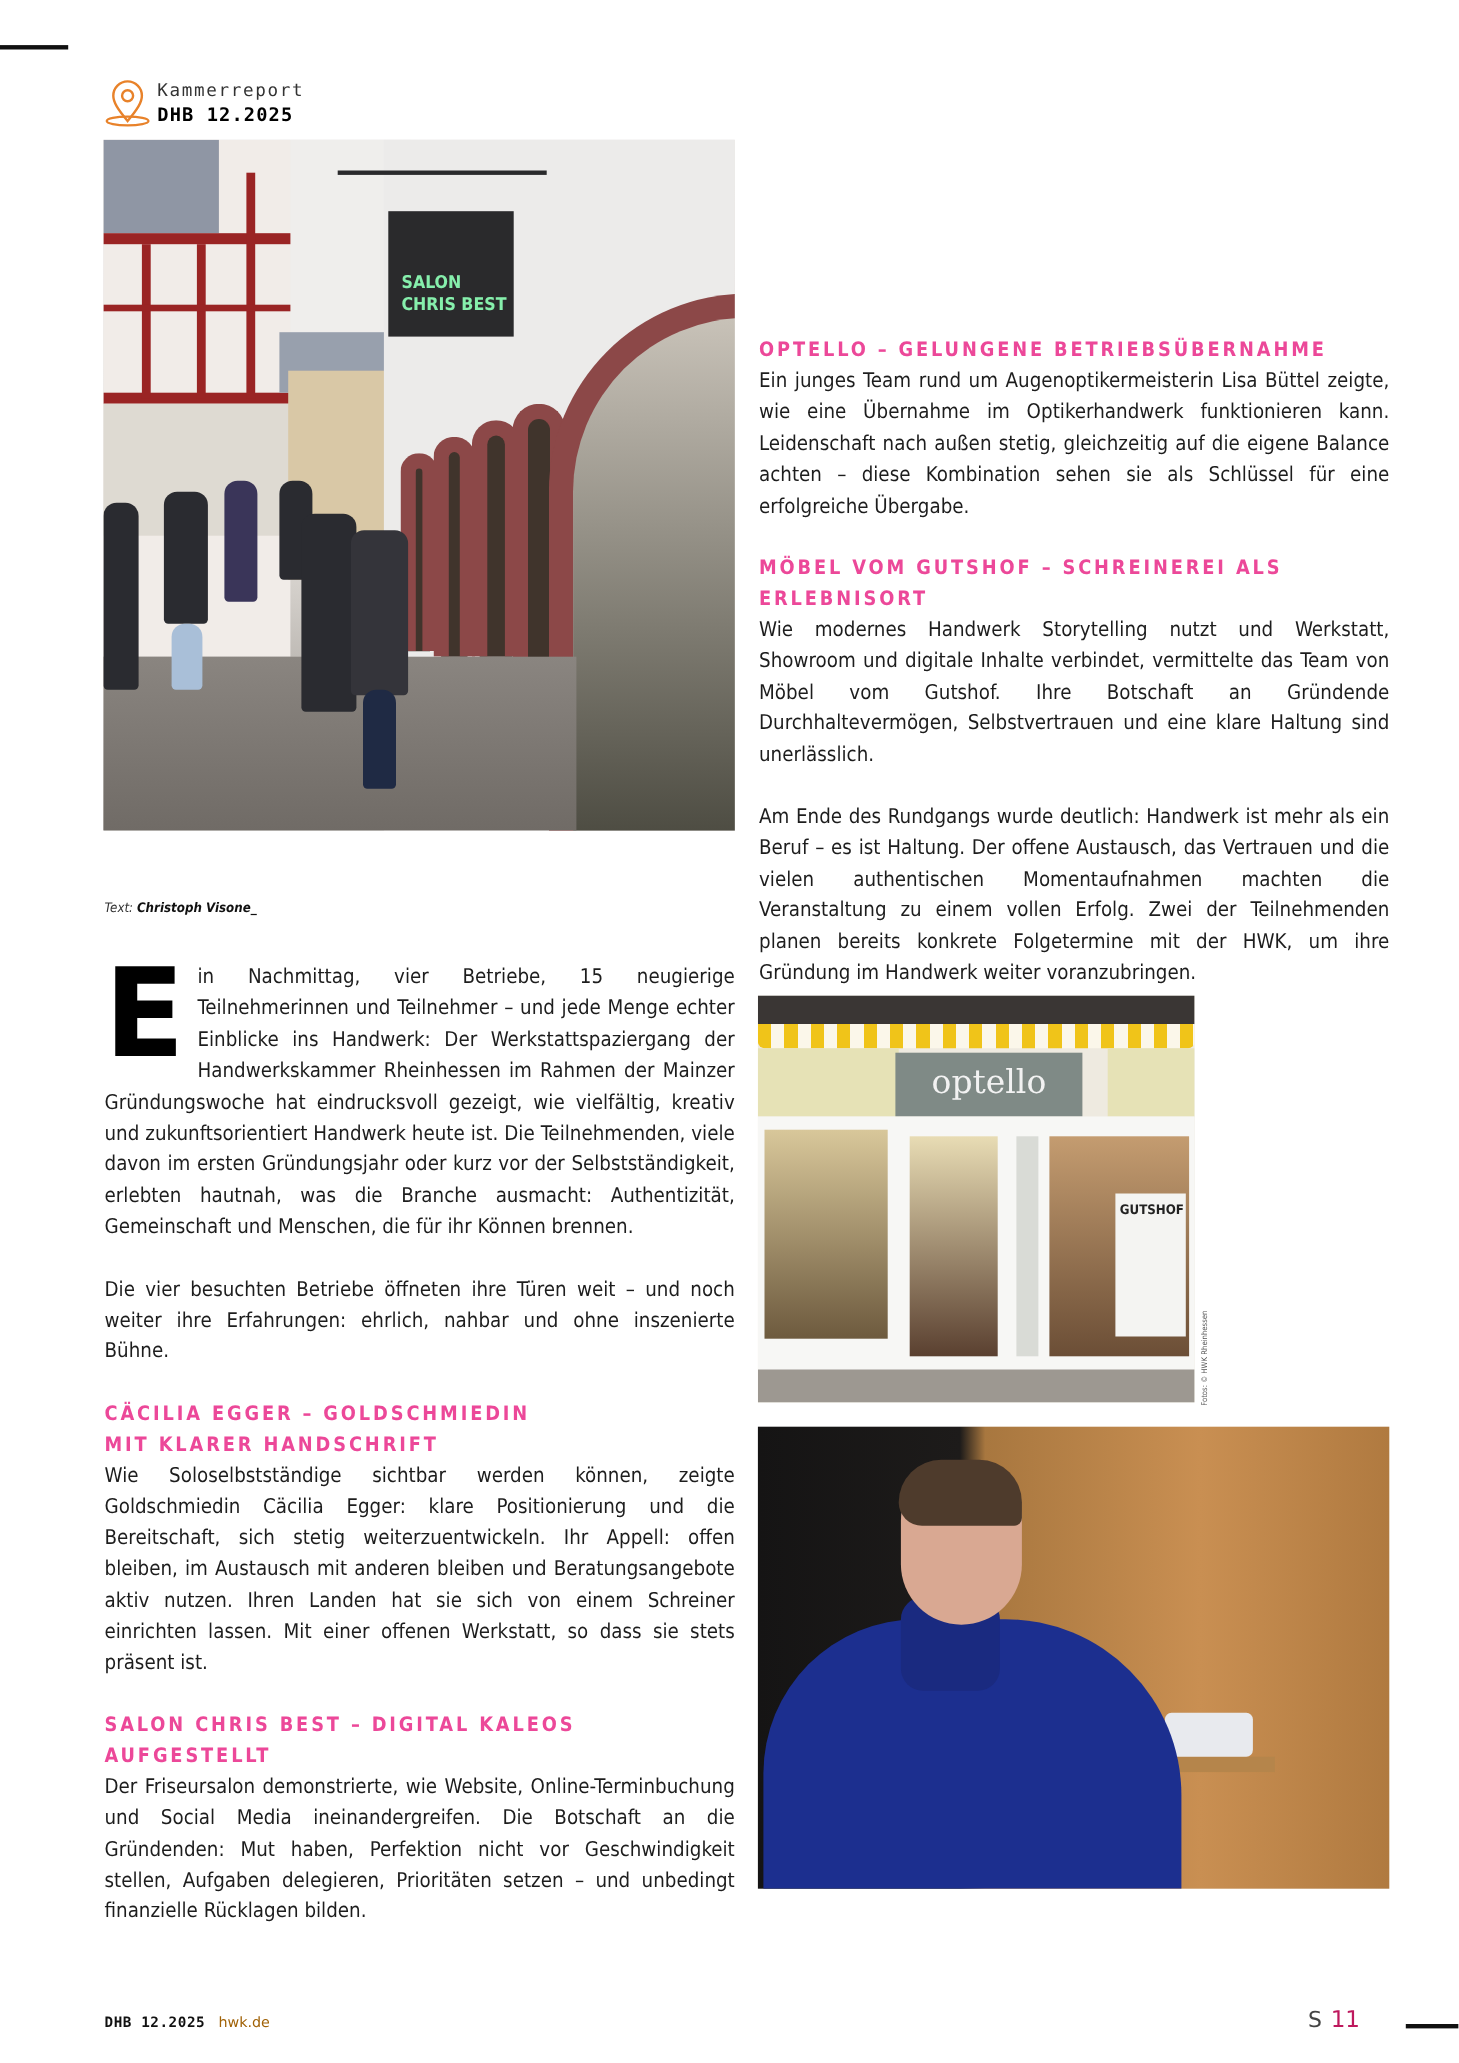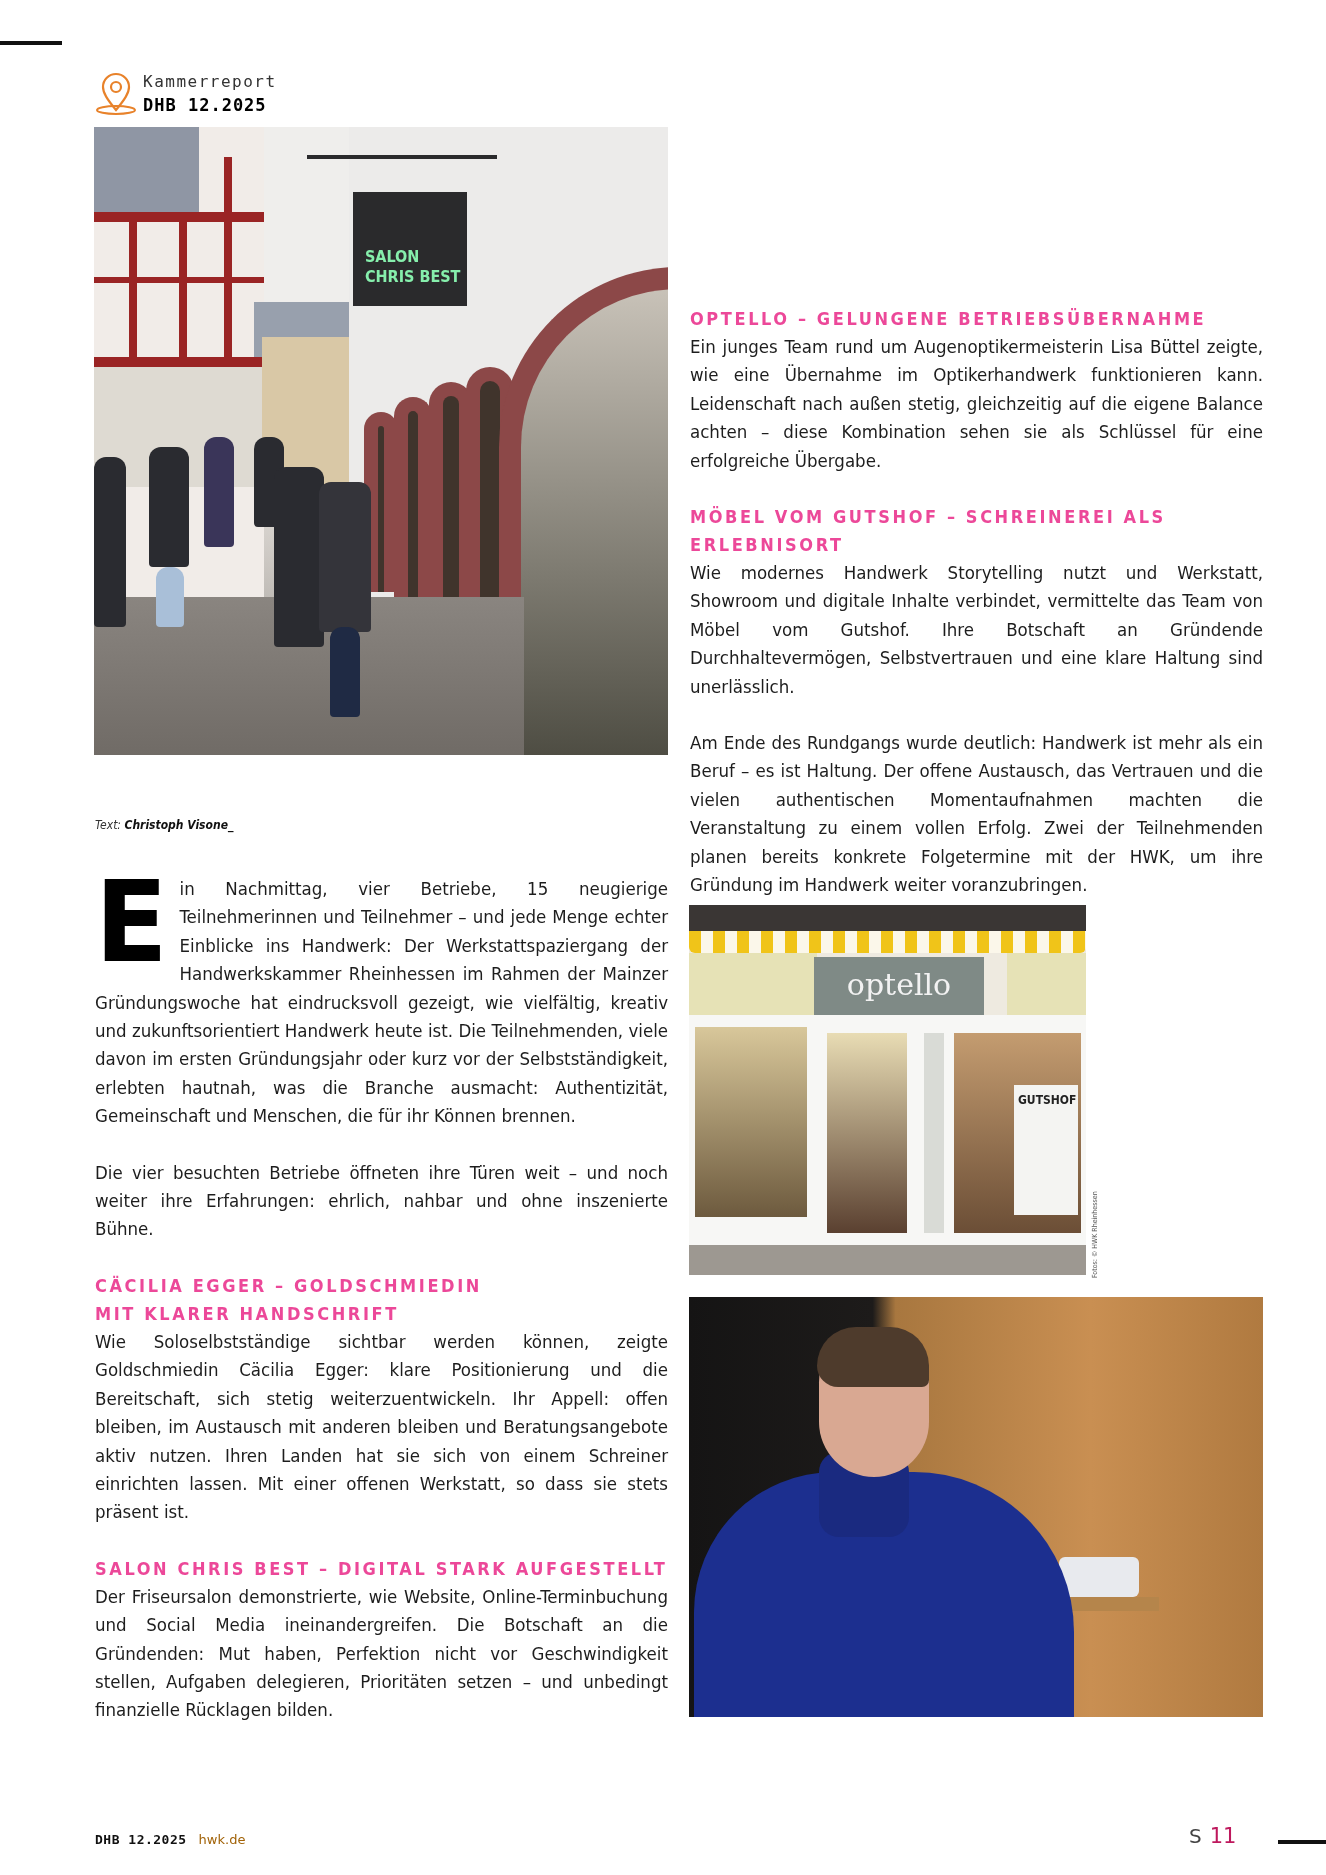--- a/index.html
+++ b/index.html
@@ -146,21 +146,21 @@
 <div class="col" id="left-column">
   <p>
     <span class="dropcap">E</span><span>in Nachmittag, vier Betriebe, 15 neugierige Teilnehmerinnen und Teilnehmer – und jede Menge echter Einblicke ins Handwerk: Der Werkstattspaziergang der Handwerkskammer Rheinhessen im Rahmen der Mainzer Gründungswoche hat eindrucksvoll gezeigt, wie vielfältig, kreativ und zukunftsorientiert Handwerk heute ist. Die Teilnehmenden, viele davon im ersten Gründungsjahr oder kurz vor der Selbstständigkeit, erlebten hautnah, was die Branche ausmacht: Authentizität, Gemeinschaft und Menschen, die für ihr Können brennen.</span>
   </p>
   <div class="gap"></div>
   <p>Die vier besuchten Betriebe öffneten ihre Türen weit – und noch weiter ihre Erfahrungen: ehrlich, nahbar und ohne inszenierte Bühne.</p>
   <div class="gap"></div>
   <p class="sub" style="width:420px;">CÄCILIA EGGER – GOLDSCHMIEDIN MIT KLARER HANDSCHRIFT</p>
   <p>Wie Soloselbstständige sichtbar werden können, zeigte Goldschmiedin Cäcilia Egger: klare Positionierung und die Bereitschaft, sich stetig weiterzuentwickeln. Ihr Appell: offen bleiben, im Austausch mit anderen bleiben und Beratungsangebote aktiv nutzen. Ihren Landen hat sie sich von einem Schreiner einrichten lassen. Mit einer offenen Werkstatt, so dass sie stets präsent ist.</p>
   <div class="gap"></div>
-  <p class="sub">SALON CHRIS BEST – DIGITAL STARK AUFGESTELLT</p>
+  <p class="sub">SALON CHRIS BEST – DIGITAL KALEOS AUFGESTELLT</p>
   <p>Der Friseursalon demonstrierte, wie Website, Online-Terminbuchung und Social Media ineinandergreifen. Die Botschaft an die Gründenden: Mut haben, Perfektion nicht vor Geschwindigkeit stellen, Aufgaben delegieren, Prioritäten setzen – und unbedingt finanzielle Rücklagen bilden.</p>
 </div>
 
 <div class="photo" id="photo-optello" title="Ladenfront des Augenoptikers optello">
   <div class="op-top"></div>
   <div class="op-awning"></div>
   <div class="op-fascia-l"></div>
   <div class="op-fascia-c">optello</div>
   <div class="op-fascia-r"></div>
   <div class="op-frame"></div>

